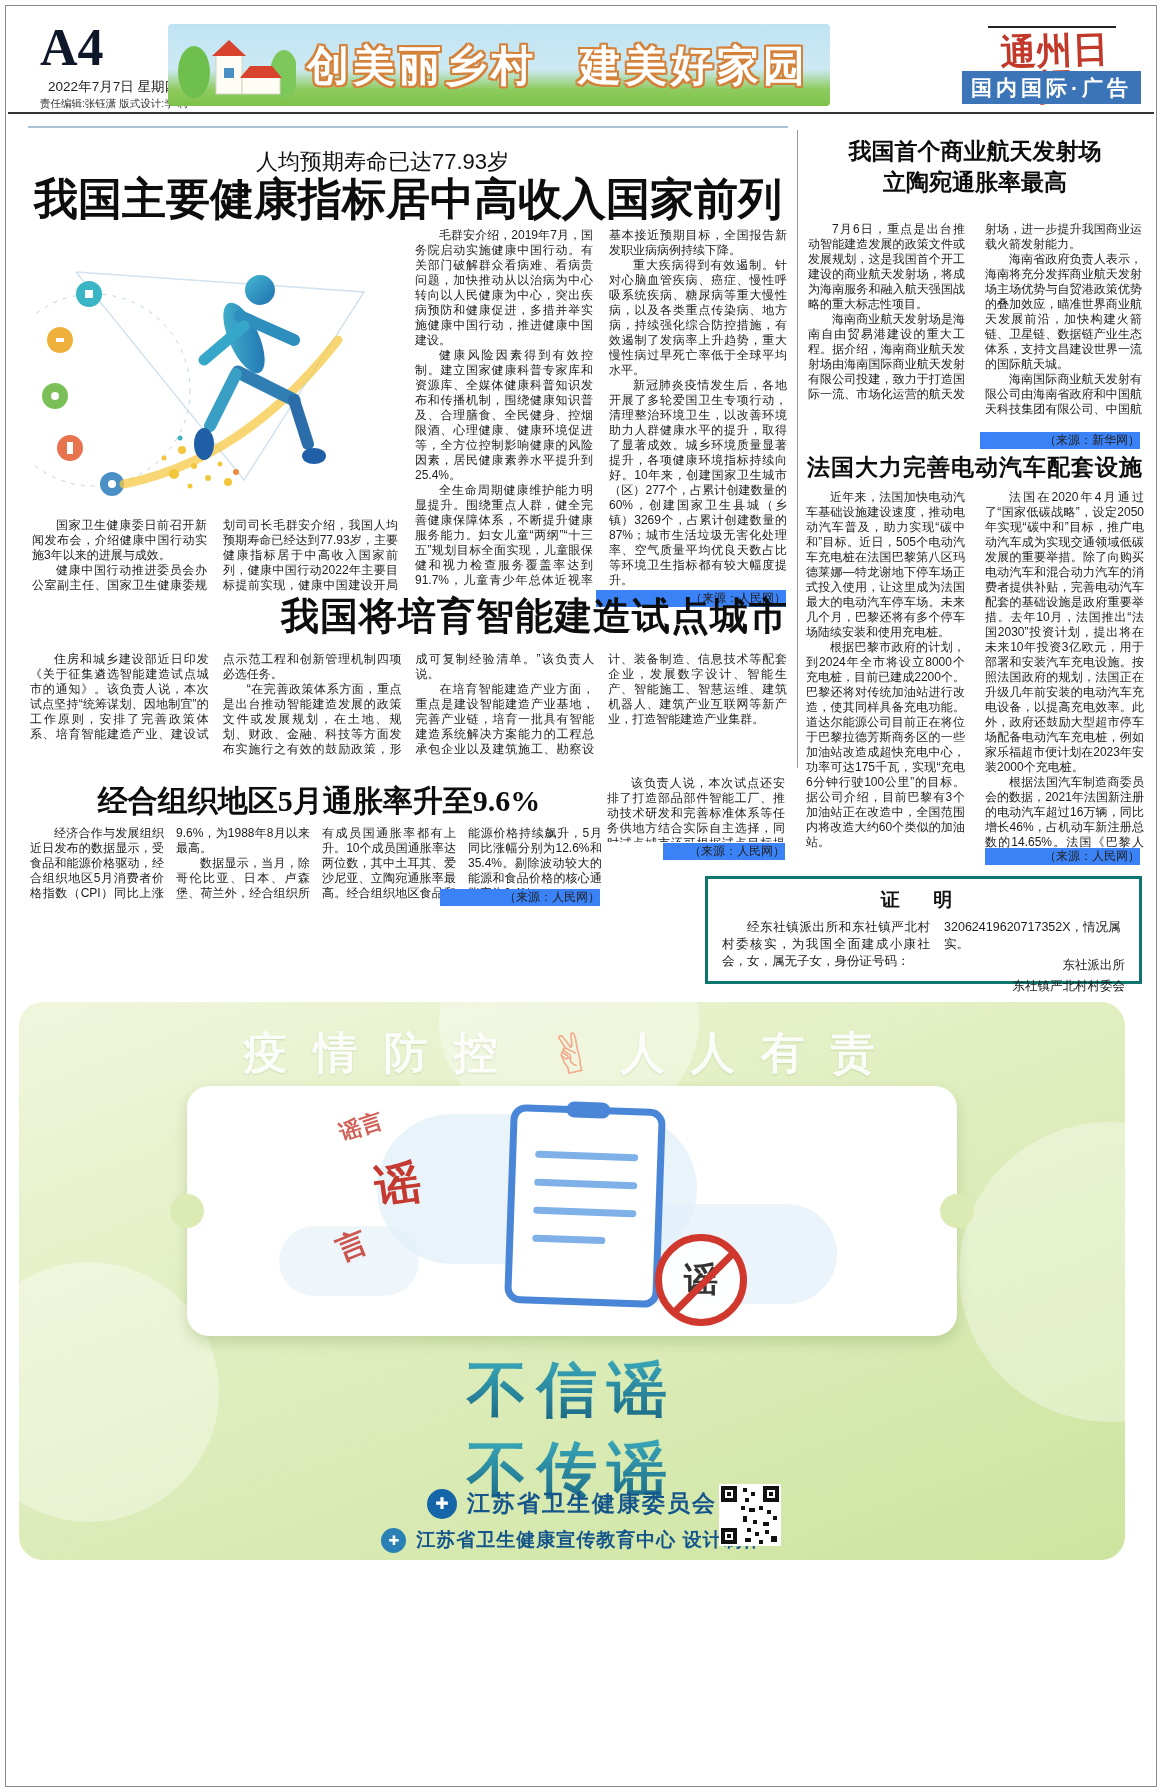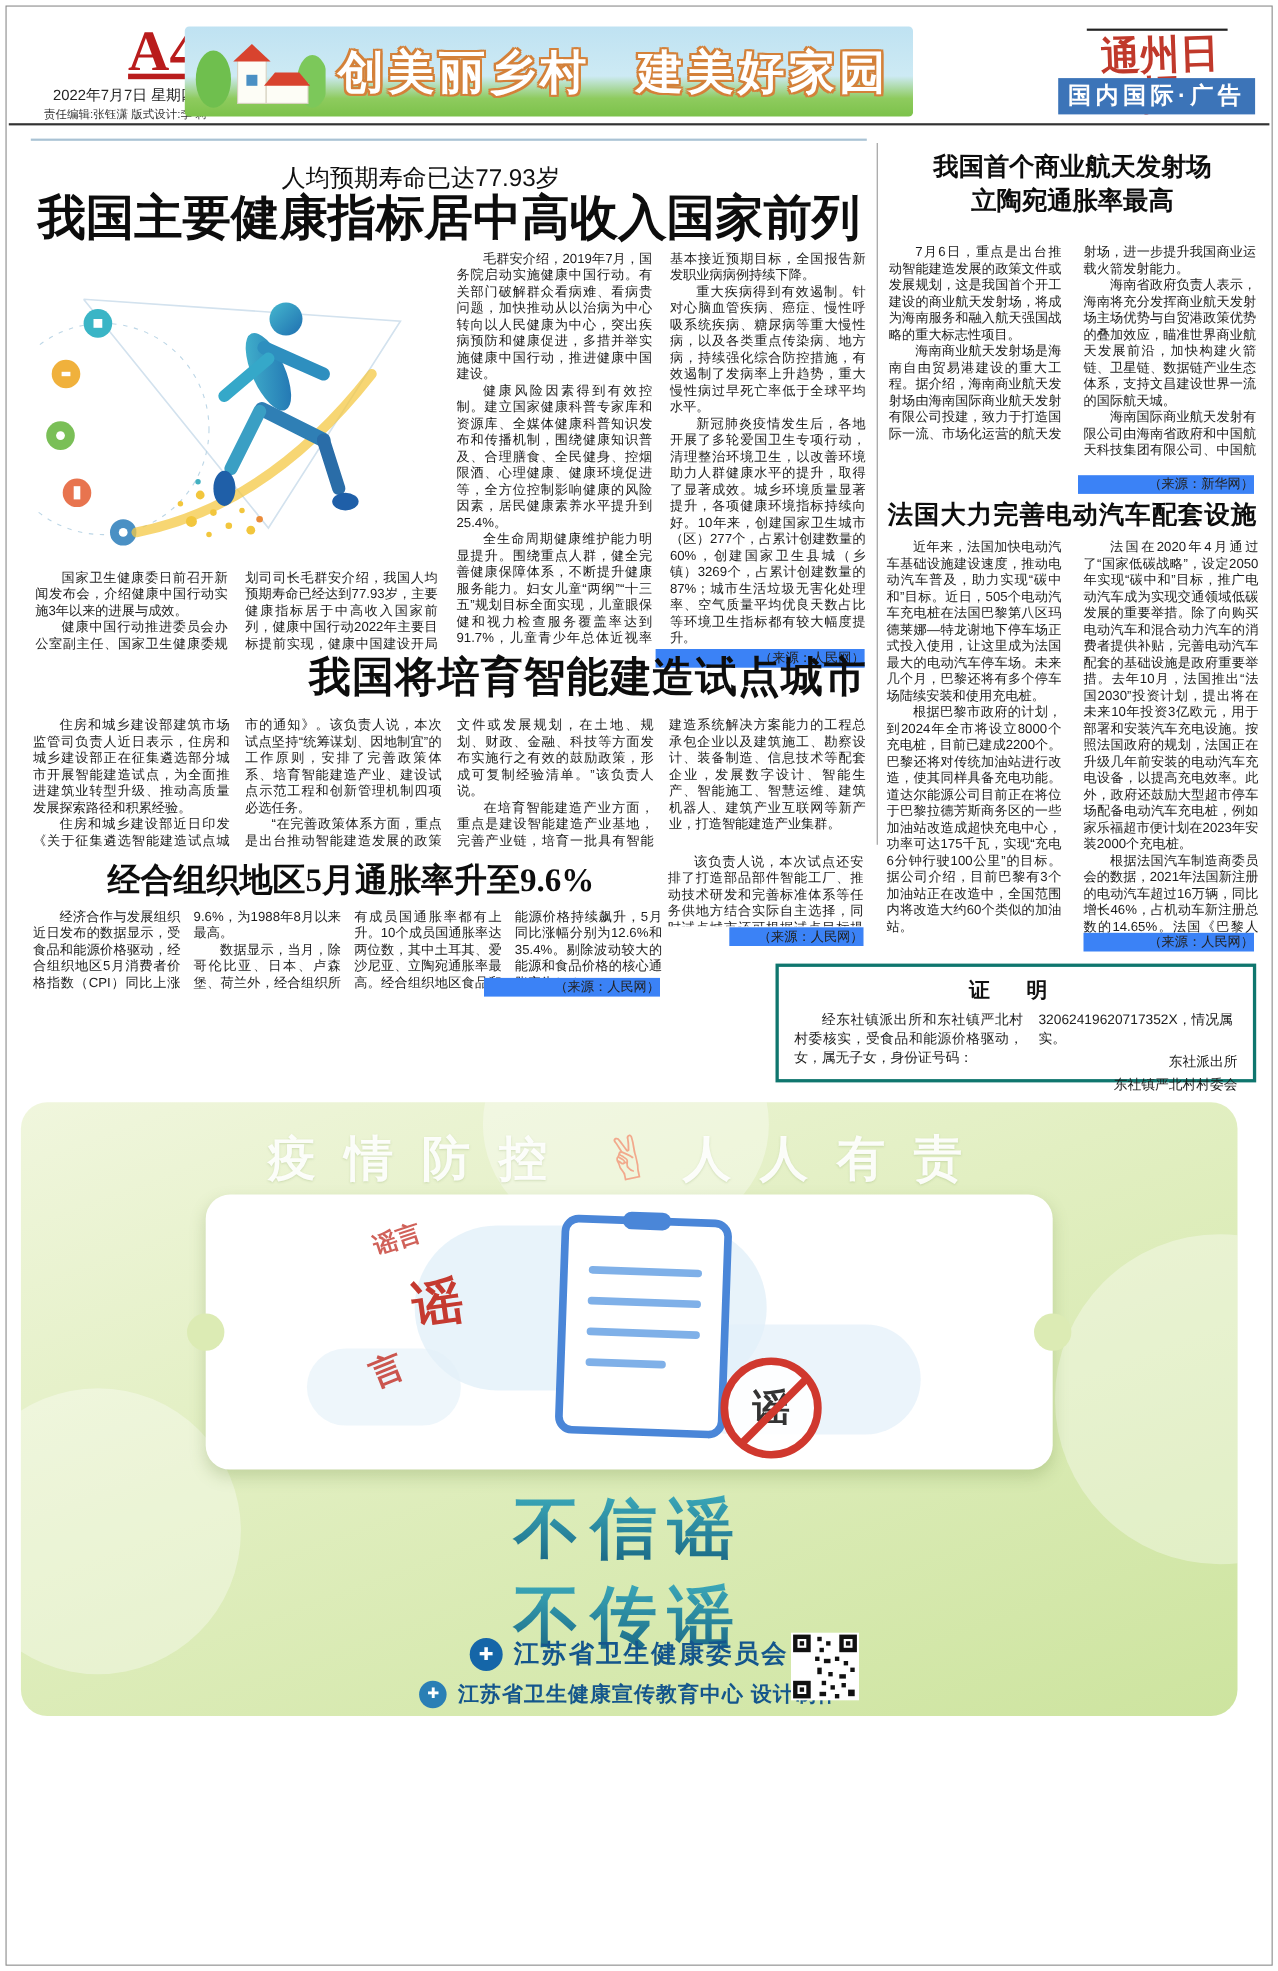--- a/index.html
+++ b/index.html
@@ -1,20 +1,20 @@
 <!DOCTYPE html>
 <html><head>
 <meta charset="utf-8">
 <style>
   html,body{margin:0;padding:0;background:#e8e8e8;font-family:"Liberation Sans","DejaVu Sans",sans-serif;}
   .page{position:relative;width:1162px;height:1792px;margin:0 auto;background:#fff;overflow:hidden;}
   .frame{position:absolute;inset:5px;border:1px solid #8a8a8a;pointer-events:none;}
   
-  .pageno{position:absolute;left:40px;top:22px;width:140px;text-align:right;color:#b91c1c;
-          font:bold 52px/1 "Liberation Serif","DejaVu Serif",serif;text-decoration:underline;}
+  .pageno{position:absolute;left:40px;top:22px;width:140px;text-align:left;color:#0f172a;
+          font:bold 52px/1 "Liberation Serif","DejaVu Serif",serif;}
   .dateline{position:absolute;left:18px;top:78px;width:190px;text-align:center;font-size:13.5px;color:#222;}
   .editors{position:absolute;left:14px;top:97px;width:200px;text-align:center;font-size:10.5px;color:#333;}
   .banner{position:absolute;left:168px;top:24px;width:662px;height:82px;border-radius:4px;overflow:hidden;
           background:linear-gradient(#bfe2f2 0%,#cdeaf4 55%,#8ecb5e 80%,#7cc24a 100%);}
   .banner-slogan{position:absolute;left:130px;top:14px;width:520px;display:flex;gap:42px;justify-content:center;
           font-size:42px;font-weight:bold;color:#fff;letter-spacing:4px;
           text-shadow:-2px 0 #d4813a,2px 0 #d4813a,0 -2px #d4813a,0 2px #d4813a,-2px -2px #d4813a,2px 2px #d4813a,-2px 2px #d4813a,2px -2px #d4813a;}
   .banner-house{position:absolute;left:8px;top:8px;}
   .masthead{position:absolute;left:985px;top:32px;width:140px;text-align:center;color:#c0392b;
             font:bold 36px/1 "DejaVu Serif","Liberation Serif",serif;transform:rotate(-2deg);}
@@ -210,41 +210,40 @@
   <div class="france-body col-text cols2n">
       <p class="para">近年来，法国加快电动汽车基础设施建设速度，推动电动汽车普及，助力实现“碳中和”目标。近日，505个电动汽车充电桩在法国巴黎第八区玛德莱娜—特龙谢地下停车场正式投入使用，让这里成为法国最大的电动汽车停车场。未来几个月，巴黎还将有多个停车场陆续安装和使用充电桩。</p>
       <p class="para">根据巴黎市政府的计划，到2024年全市将设立8000个充电桩，目前已建成2200个。巴黎还将对传统加油站进行改造，使其同样具备充电功能。道达尔能源公司目前正在将位于巴黎拉德芳斯商务区的一些加油站改造成超快充电中心，功率可达175千瓦，实现“充电6分钟行驶100公里”的目标。据公司介绍，目前巴黎有3个加油站正在改造中，全国范围内将改造大约60个类似的加油站。</p>
       <p class="para">法国在2020年4月通过了“国家低碳战略”，设定2050年实现“碳中和”目标，推广电动汽车成为实现交通领域低碳发展的重要举措。除了向购买电动汽车和混合动力汽车的消费者提供补贴，完善电动汽车配套的基础设施是政府重要举措。去年10月，法国推出“法国2030”投资计划，提出将在未来10年投资3亿欧元，用于部署和安装汽车充电设施。按照法国政府的规划，法国正在升级几年前安装的电动汽车充电设备，以提高充电效率。此外，政府还鼓励大型超市停车场配备电动汽车充电桩，例如家乐福超市便计划在2023年安装2000个充电桩。</p>
       <p class="para">根据法国汽车制造商委员会的数据，2021年法国新注册的电动汽车超过16万辆，同比增长46%，占机动车新注册总数的14.65%。法国《巴黎人报》的文章表示，在政府相关政策的推动下，电动汽车市场在未来几年内将加速发展，扩大电动汽车充电桩等配套设施的建设十分必要，且“需加速进行”。</p>
     </div>
   <div class="source src-france">（来源：人民网）</div>
 
   <div class="smart-title">我国将培育智能建造试点城市</div>
   <div class="smart-body col-text cols4">
-      <p class="para">住房和城乡建设部建筑市场监管司负责人近日表示，住房和城乡建设部正在征集遴选部分城市开展智能建造试点，为全面推进建筑业转型升级、推动高质量发展探索路径和积累经验。</p>
       <p class="para">住房和城乡建设部近日印发《关于征集遴选智能建造试点城市的通知》。该负责人说，本次试点坚持“统筹谋划、因地制宜”的工作原则，安排了完善政策体系、培育智能建造产业、建设试点示范工程和创新管理机制四项必选任务。</p>
       <p class="para">“在完善政策体系方面，重点是出台推动智能建造发展的政策文件或发展规划，在土地、规划、财政、金融、科技等方面发布实施行之有效的鼓励政策，形成可复制经验清单。”该负责人说。</p>
       <p class="para">在培育智能建造产业方面，重点是建设智能建造产业基地，完善产业链，培育一批具有智能建造系统解决方案能力的工程总承包企业以及建筑施工、勘察设计、装备制造、信息技术等配套企业，发展数字设计、智能生产、智能施工、智慧运维、建筑机器人、建筑产业互联网等新产业，打造智能建造产业集群。</p>
     </div>
   <div class="smart-tail col-text">
       <p class="para">该负责人说，本次试点还安排了打造部品部件智能工厂、推动技术研发和完善标准体系等任务供地方结合实际自主选择，同时试点城市还可根据试点目标提出新的任务方向。</p>
     </div>
   <div class="source src-smart">（来源：人民网）</div>
 
   <div class="oecd-title">经合组织地区5月通胀率升至9.6%</div>
   <div class="oecd-body col-text cols4n">
       <p class="para">经济合作与发展组织近日发布的数据显示，受食品和能源价格驱动，经合组织地区5月消费者价格指数（CPI）同比上涨9.6%，为1988年8月以来最高。</p>
       <p class="para">数据显示，当月，除哥伦比亚、日本、卢森堡、荷兰外，经合组织所有成员国通胀率都有上升。10个成员国通胀率达两位数，其中土耳其、爱沙尼亚、立陶宛通胀率最高。经合组织地区食品和能源价格持续飙升，5月同比涨幅分别为12.6%和35.4%。剔除波动较大的能源和食品价格的核心通胀率为6.4%。</p>
     </div>
   <div class="source src-oecd">（来源：人民网）</div>
 
   <div class="notice">
     <p class="notice-title">证  明</p>
     <div class="notice-flex">
-      <div class="notice-left">经东社镇派出所和东社镇严北村村委核实，受食品和能源价格驱动，女，属无子女，身份证号码：</div>
+      <div class="notice-left">经东社镇派出所和东社镇严北村村委核实，为我国全面建成小康社会，女，属无子女，身份证号码：</div>
       <div class="notice-right">
         <div>32062419620717352X，情况属实。</div>
         <div class="notice-sign">东社派出所</div>
         <div class="notice-sign">东社镇严北村村委会</div>
       </div>
     </div>
   </div>
 
   <div class="poster">
     <div class="poster-blob" style="left:-60px;top:260px;width:260px;height:260px;"></div>

